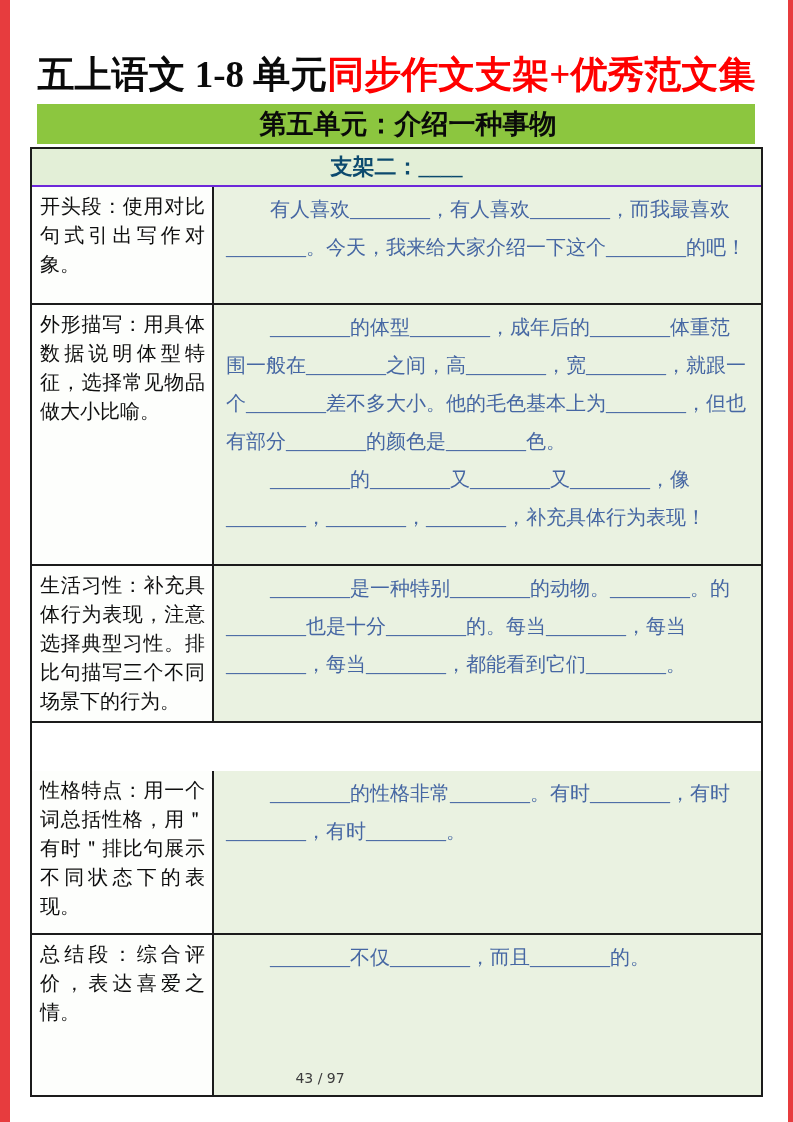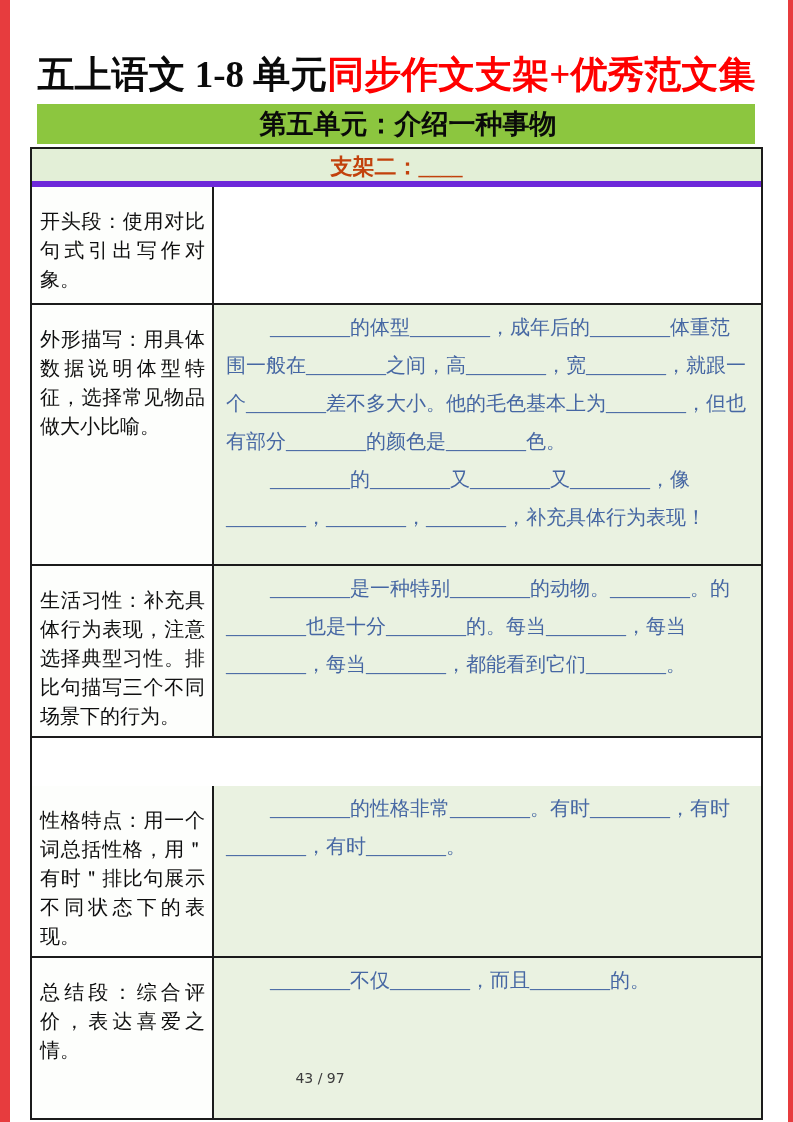--- a/index.html
+++ b/index.html
@@ -26,32 +26,32 @@
     position: absolute; top: 104px; left: 37px; width: 718px; height: 40px;
     background: #8cc63f; color: #0a0a0a;
     text-align: center; font-size: 27px; font-weight: bold; line-height: 40px; padding-left: 24px;
   }
 
   .scaffold-table {
     position: absolute; top: 147px; left: 30px; width: 733px;
     border: 2px solid #1b1b1b; background: #fff;
   }
   .table-header {
-    background: #e3efd7; border-bottom: 6px solid #6d28d9;
-    text-align: center; font-size: 22px; font-weight: bold; color: #c2410c;
+    background: #e3efd7; border-bottom: 2px solid #6d28d9;
+    text-align: center; font-size: 22px; font-weight: bold; color: #0c4a6e;
     height: 38px; line-height: 36px; font-family: Liberation Serif, serif;
   }
   .t-row { display: flex; border-bottom: 2px solid #1b1b1b; }
   .t-row:last-child { border-bottom: none; }
   .cell-label {
     width: 182px; flex: 0 0 182px;
     border-right: 2px solid #1b1b1b;
     background: #fdfefc; color: #0f0f0f;
     font-size: 20px; line-height: 29px;
-    padding: 20px 7px 5px 8px;
+    padding: 5px 7px 5px 8px;
     text-align: justify; text-justify: inter-character;
   }
   .cell-fill {
     flex: 1 1 auto;
     background: #eaf2e1; color: #4667a3;
     font-size: 20px; line-height: 38px;
     padding: 3px 14px 3px 12px;
   }
   .cell-fill p { margin: 0; text-indent: 2.2em; }
 
@@ -76,20 +76,23 @@
 <div class="doc-title"><span>五上语文 1-8 单元</span><span class="red-part">同步作文支架+优秀范文集</span></div>
 
 <div class="unit-banner">第五单元：介绍一种事物</div>
 
 <div class="scaffold-table">
 
   <div class="table-header">支架二：____</div>
 
   <div class="t-row row-1">
     <div class="cell-label">开头段：使用对比句式引出写作对象。</div>
+    <div class="cell-fill">
+      <p>有人喜欢________，有人喜欢________，而我最喜欢________。今天，我来给大家介绍一下这个________的吧！</p>
+    </div>
   </div>
 
   <div class="t-row row-2">
     <div class="cell-label">外形描写：用具体数据说明体型特征，选择常见物品做大小比喻。</div>
     <div class="cell-fill">
       <p>________的体型________，成年后的________体重范围一般在________之间，高________，宽________，就跟一个________差不多大小。他的毛色基本上为________，但也有部分________的颜色是________色。</p>
       <p>________的________又________又________，像________，________，________，补充具体行为表现！</p>
     </div>
   </div>
 

